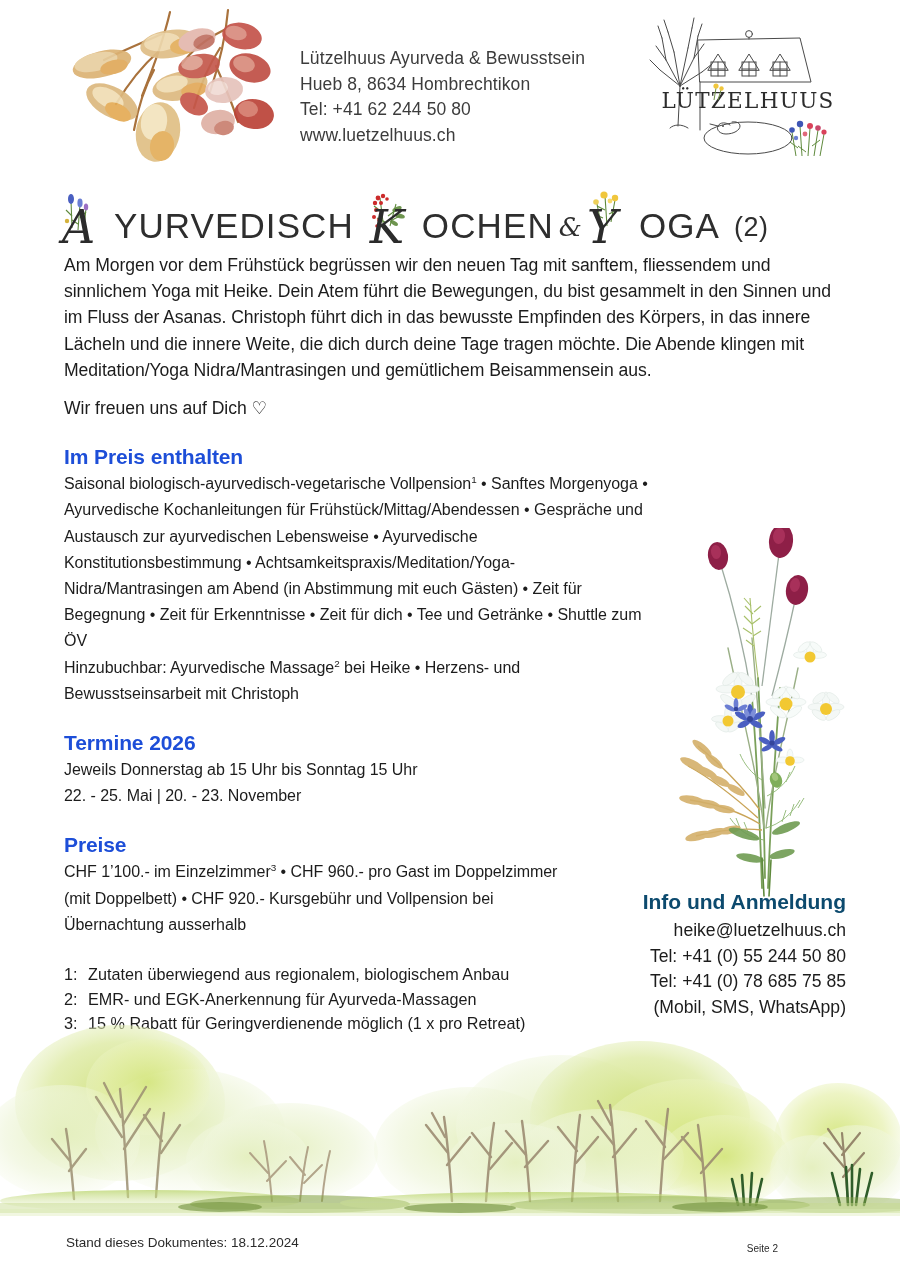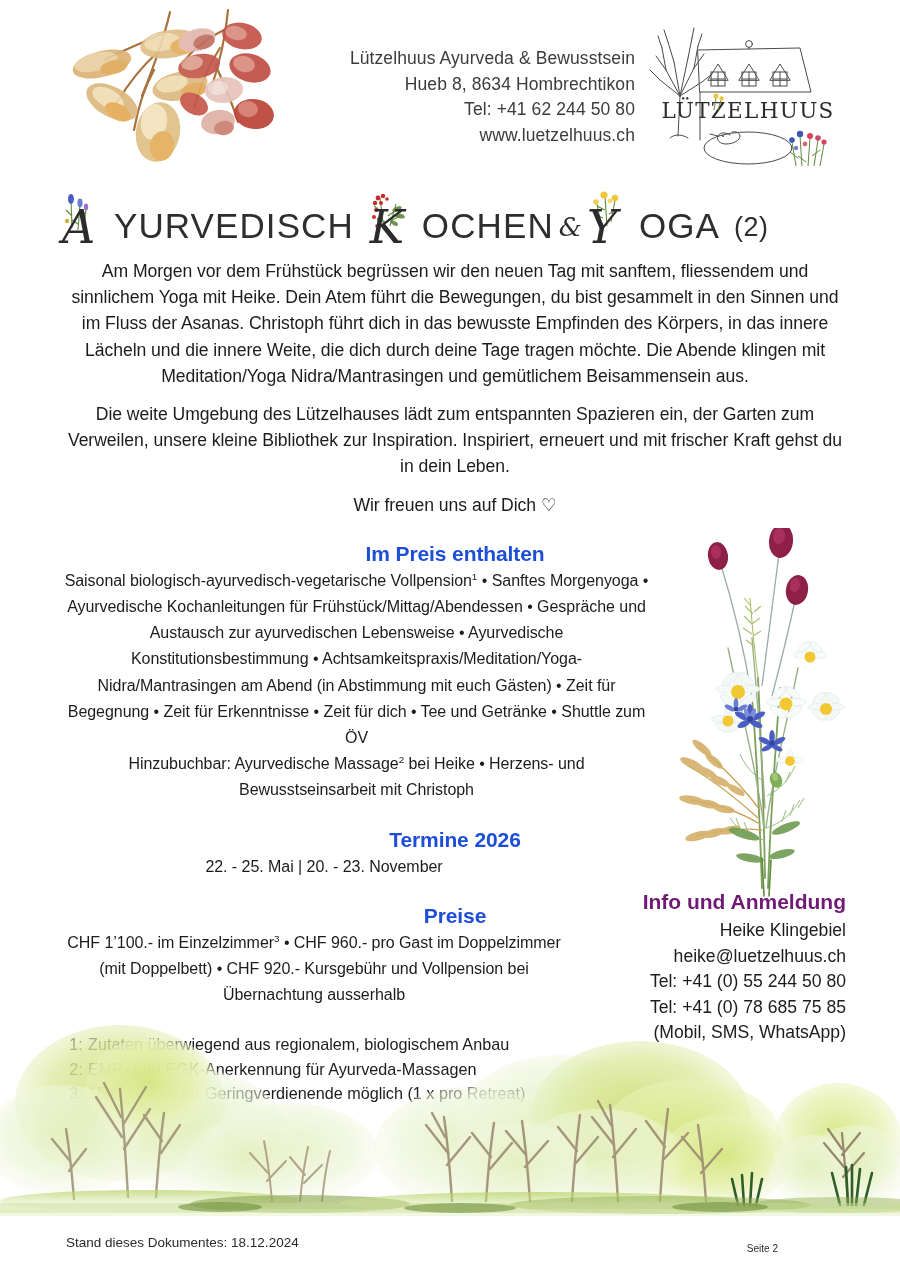--- a/index.html
+++ b/index.html
@@ -25,30 +25,30 @@
     left: 58px;
     top: 4px;
     width: 240px;
     height: 175px;
   }
   .hdr-address {
     position: absolute;
     left: 300px;
     top: 46px;
     width: 335px;
-    text-align: right;
+    text-align: left;
     font-size: 17.5px;
     line-height: 25.5px;
     color: #3c3c3c;
     letter-spacing: 0.1px;
   }
   .hdr-logo {
     position: absolute;
     left: 648px;
-    top: 18px;
+    top: 8px;
     width: 198px;
     height: 162px;
   }
 
   
   .title-row {
     position: absolute;
     left: 62px;
     top: 186px;
     height: 62px;
@@ -95,23 +95,22 @@
     padding-bottom: 5px;
     padding-left: 14px;
     letter-spacing: 0.5px;
   }
   .sp { display:inline-block; width:16px; }
 
   
   .col-left {
     position: absolute;
     left: 64px;
-    top: 258px;
+    top: 252px;
     width: 782px;
-    text-align: center;
   }
   p.para {
     margin: 0 0 12px 0;
     font-size: 17.6px;
     line-height: 26.2px;
     color: #1c1c1c;
     letter-spacing: -0.05px;
   }
   h2.sec {
     margin: 0;
@@ -155,21 +154,21 @@
     position: absolute;
     left: 560px;
     top: 888px;
     width: 286px;
     text-align: right;
   }
   .contact h3 {
     margin: 0 0 2px 0;
     font-size: 21px;
     font-weight: 600;
-    color: #701a75;
+    color: #0c4a6e;
     line-height: 28px;
   }
   .contact .line {
     font-size: 17.6px;
     line-height: 25.5px;
     color: #1c1c1c;
   }
 
   
   .landscape {
@@ -384,35 +383,35 @@
       </svg>
       <span class="letter">Y</span>
     </span>
     <span class="word-rest">OGA</span>
     <span class="title-suffix">(2)</span>
   </div>
 
   <div class="col-left">
 
     <p class="para">Am Morgen vor dem Frühstück begrüssen wir den neuen Tag mit sanftem, fliessendem und sinnlichem Yoga mit Heike. Dein Atem führt die Bewegungen, du bist gesammelt in den Sinnen und im Fluss der Asanas. Christoph führt dich in das bewusste Empfinden des Körpers, in das innere Lächeln und die innere Weite, die dich durch deine Tage tragen möchte. Die Abende klingen mit Meditation/Yoga Nidra/Mantrasingen und gemütlichem Beisammensein aus.</p>
-    <p class="para">Die weite Umgebung des Lützelhauses lädt zum entspannten Spazieren ein, der Garten zum Verweilen, unsere kleine Bibliothek zur Inspiration. Inspiriert, erneuert und mit frischer Kraft gehst du in dein Leben.</p>
     <p class="para">Wir freuen uns auf Dich ♡</p>
 
     <div class="sec-block">
       <h2 class="sec">Im Preis enthalten</h2>
       <div class="sec-body w-included">
         <span>Saisonal biologisch-ayurvedisch-vegetarische Vollpension</span><sup>1</sup><span> • Sanftes Morgenyoga • Ayurvedische Kochanleitungen für Frühstück/Mittag/Abendessen • Gespräche und Austausch zur ayurvedischen Lebensweise • Ayurvedische Konstitutionsbestimmung • Achtsamkeitspraxis/Meditation/Yoga-Nidra/Mantrasingen am Abend (in Abstimmung mit euch Gästen) • Zeit für Begegnung • Zeit für Erkenntnisse • Zeit für dich • Tee und Getränke • Shuttle zum ÖV</span>
       </div>
       <div class="sec-body w-included">
         <span>Hinzubuchbar: Ayurvedische Massage</span><sup>2</sup><span> bei Heike • Herzens- und Bewusstseinsarbeit mit Christoph</span>
       </div>
     </div>
 
     <div class="sec-block">
       <h2 class="sec">Termine 2026</h2>
+      <div class="sec-body w-dates">Jeweils Donnerstag ab 15 Uhr bis Sonntag 15 Uhr</div>
       <div class="sec-body w-dates">22. - 25. Mai | 20. - 23. November</div>
     </div>
 
     <div class="sec-block">
       <h2 class="sec">Preise</h2>
       <div class="sec-body w-prices">
         <span>CHF 1’100.- im Einzelzimmer</span><sup>3</sup><span> • CHF 960.- pro Gast im Doppelzimmer (mit Doppelbett) • CHF 920.- Kursgebühr und Vollpension bei Übernachtung ausserhalb</span>
       </div>
     </div>
 
@@ -605,21 +604,20 @@
         <ellipse cx="142" cy="326" rx="13" ry="4" transform="rotate(-14 142 326)"></ellipse>
       </g>
       <g stroke="#5f8a3d" stroke-width="1.6" fill="none" stroke-linecap="round">
         <path d="M124 368 L122 330 M129 368 L131 332"></path>
       </g>
     </svg>
   </div>
 
   <div class="contact">
     <h3>Info und Anmeldung</h3>
-    <div class="line">Heike Klingebiel</div>
     <div class="line">heike@luetzelhuus.ch</div>
     <div class="line">Tel: +41 (0) 55 244 50 80</div>
     <div class="line">Tel: +41 (0) 78 685 75 85</div>
     <div class="line">(Mobil, SMS, WhatsApp)</div>
   </div>
 
   <div class="landscape">
     <svg viewBox="0 0 900 200" width="900" height="200" preserveAspectRatio="none">
       <defs>
         <radialGradient id="tg1" cx="50%" cy="45%" r="62%">

